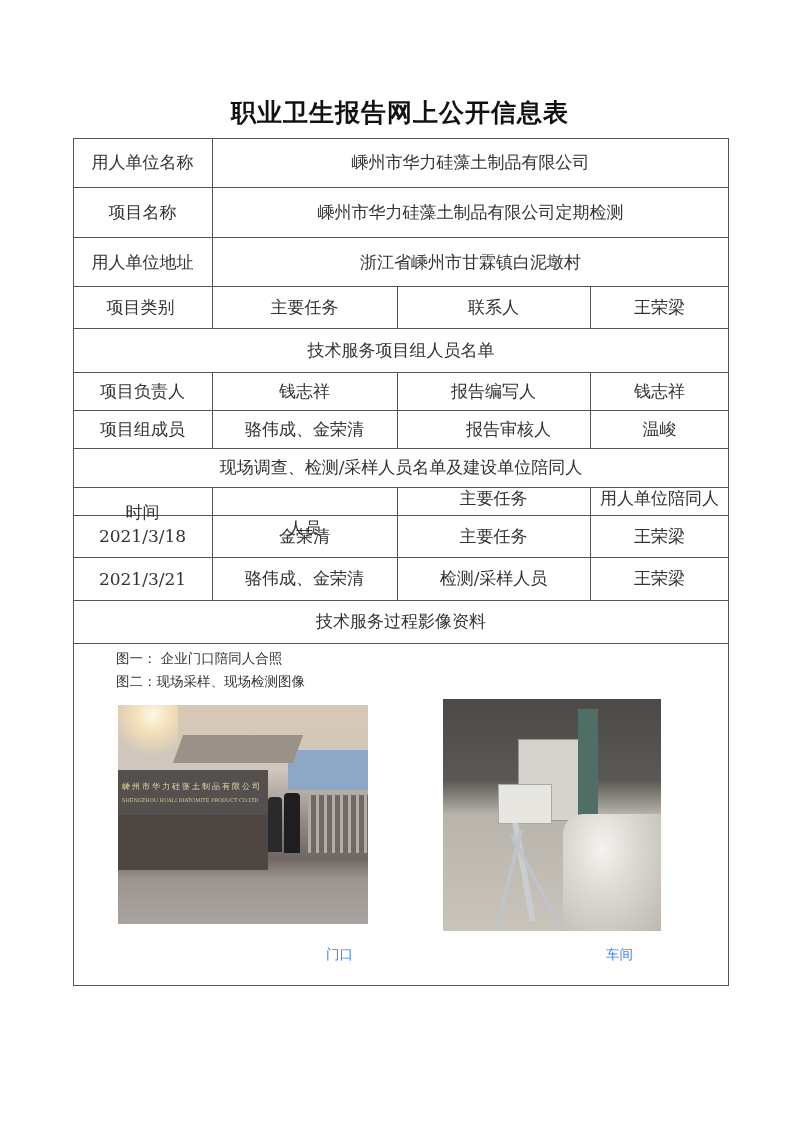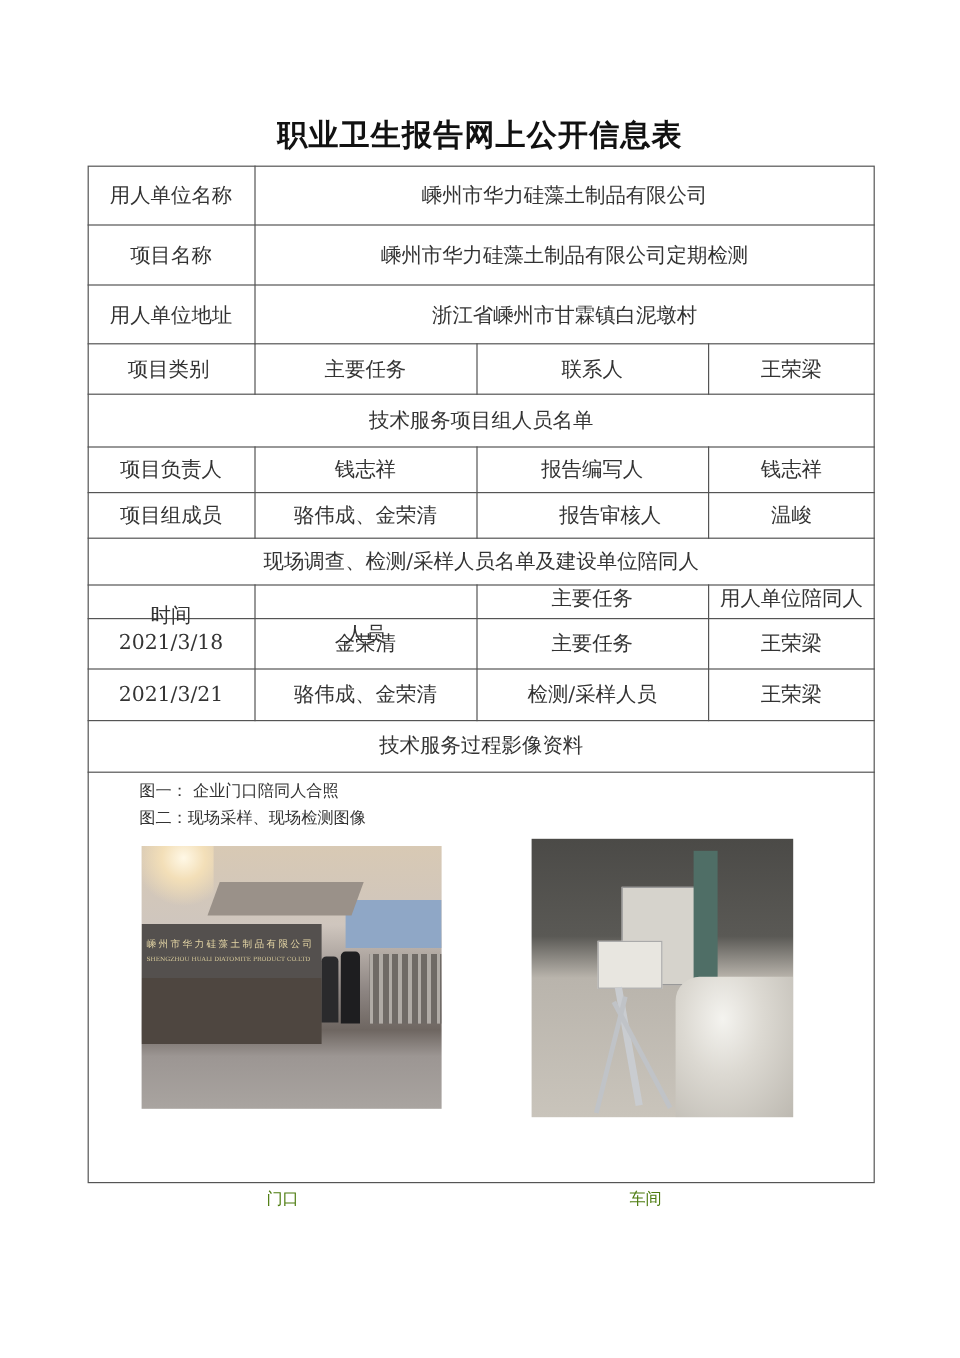--- a/index.html
+++ b/index.html
@@ -8,21 +8,21 @@
   .title { position:absolute; left:0; top:96px; width:800px; text-align:center;
            font-size:25px; color:#111; letter-spacing:1px;font-weight:bold; }
   .cell { position:absolute; box-sizing:border-box; display:flex; align-items:center;
           justify-content:center; font-size:17px; color:#333; }
   .hl { position:absolute; height:1px; background:#555; }
   .vl { position:absolute; width:1px; background:#555; }
   .outer { position:absolute; left:73px; top:138px; width:656px; height:848px;
            border:1px solid #555; box-sizing:border-box; }
   .caption-line { position:absolute; left:80px; font-size:13.5px; color:#333;margin-left:36px; }
   .photo { position:absolute; overflow:hidden; }
-  .photo-label { position:absolute; font-size:13.5px; color:#4d7c0f; text-align:center;margin-top:44px; }
+  .photo-label { position:absolute; font-size:13.5px; color:#3b82f6; text-align:right; }
 </style>
 </head>
 <body>
 
 <div class="title">职业卫生报告网上公开信息表</div>
 
 <div class="outer"></div>
 
 <div class="hl" style="left:73px;width:656px;top:187px"></div>
 <div class="hl" style="left:73px;width:656px;top:237px"></div>

